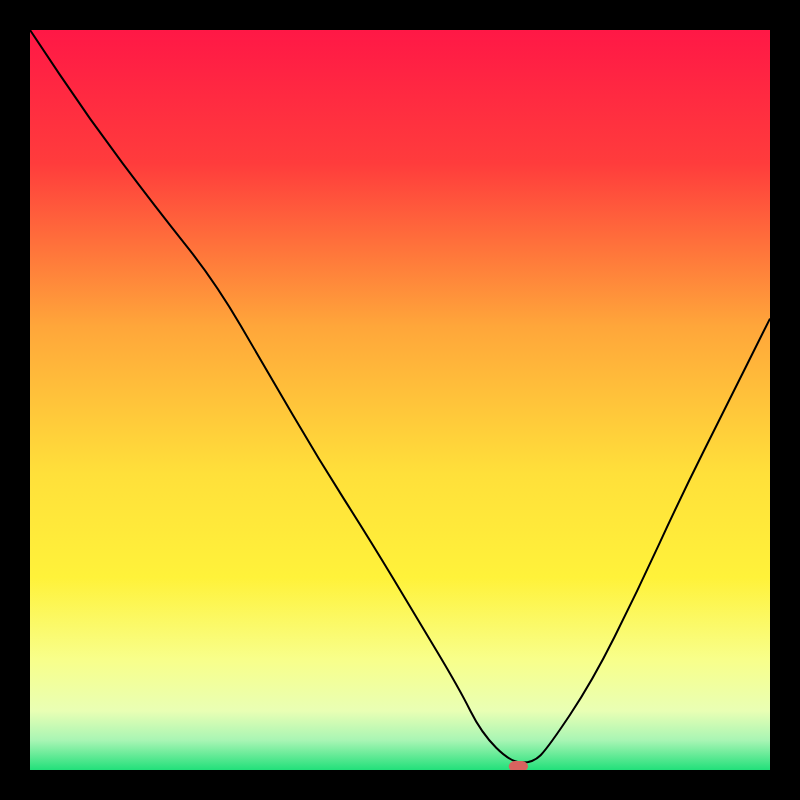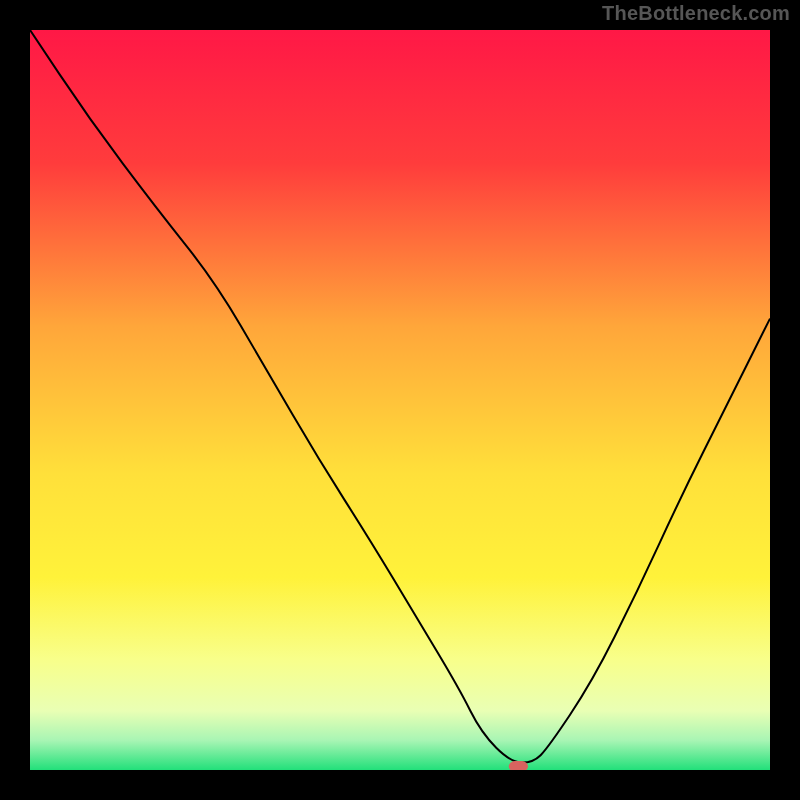--- a/index.html
+++ b/index.html
@@ -32,21 +32,20 @@
     left: 30px;
     top: 30px;
     width: 740px;
     height: 740px;
   }
 </style>
 </head>
 <body>
 
 <div class="frame">
-  <div class="watermark">TheBottleneck.com</div>
 
   <svg class="plot" viewBox="0 0 100 100" preserveAspectRatio="none">
     <defs>
       <linearGradient id="bg-grad" x1="0" y1="0" x2="0" y2="1">
           <stop offset="0%" stop-color="#ff1846"></stop>
           <stop offset="18%" stop-color="#ff3c3c"></stop>
           <stop offset="40%" stop-color="#ffa63a"></stop>
           <stop offset="60%" stop-color="#ffe03a"></stop>
           <stop offset="74%" stop-color="#fff23a"></stop>
           <stop offset="85%" stop-color="#f8ff8a"></stop>

